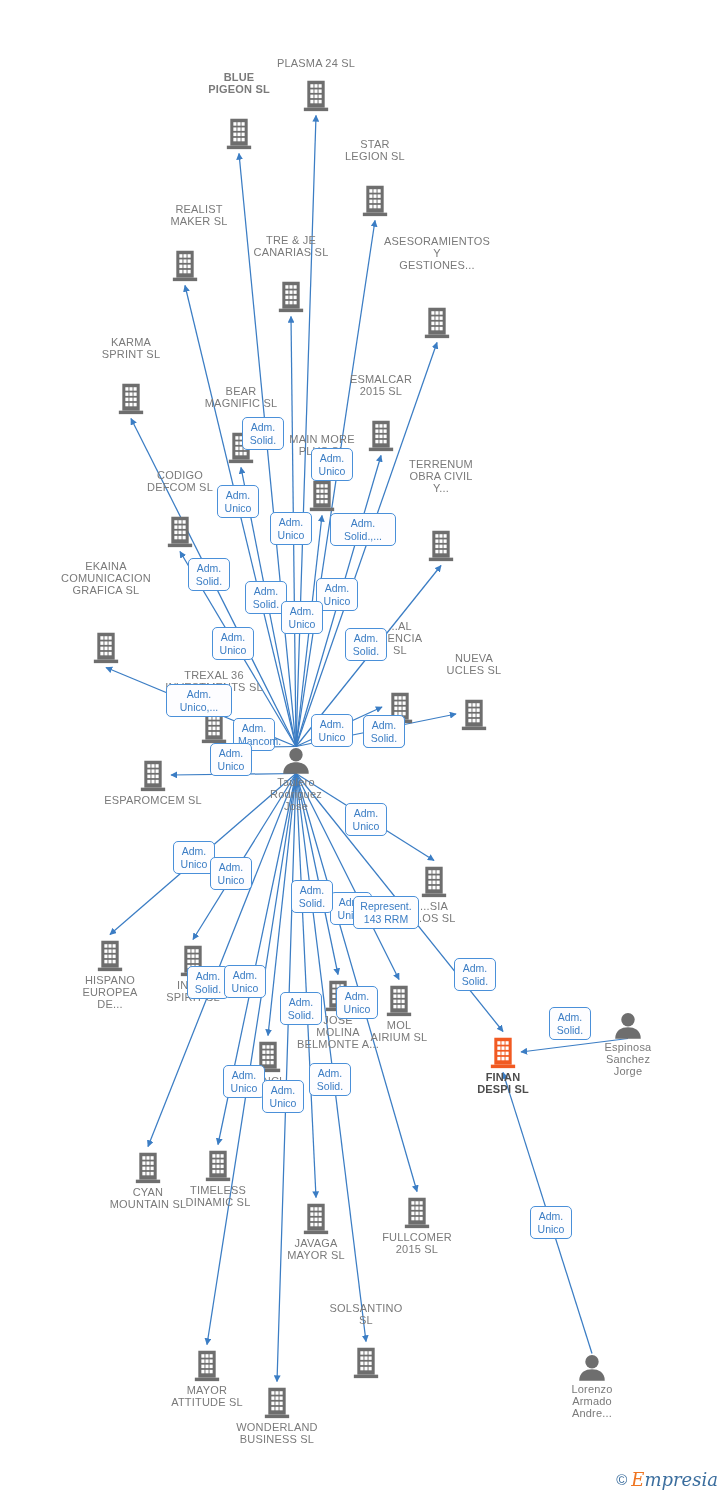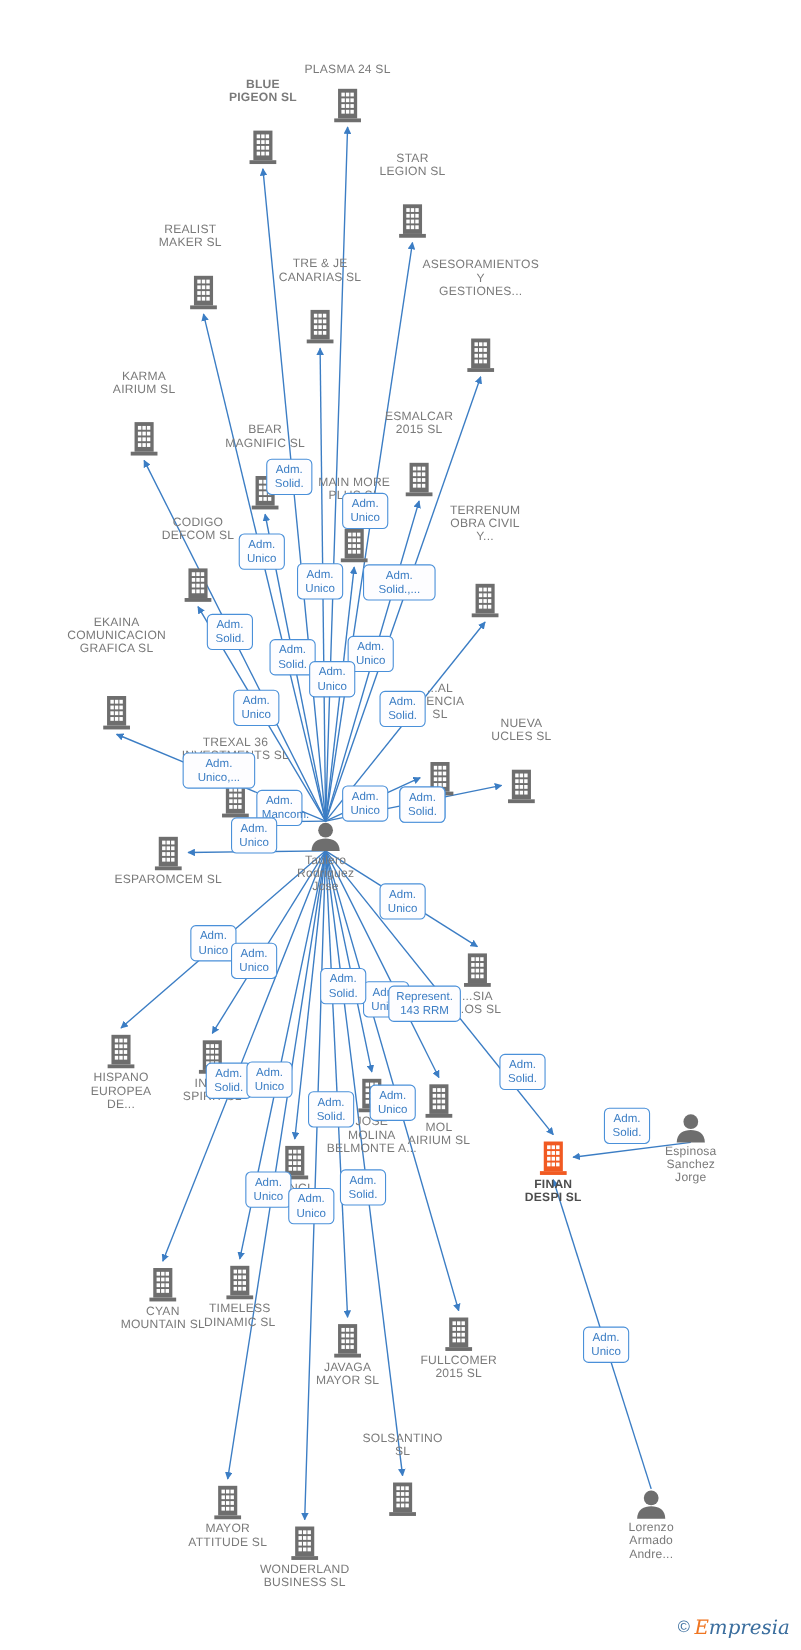--- a/index.html
+++ b/index.html
@@ -160,21 +160,21 @@
             <rect x="14.2" y="12" width="3.6" height="4" fill="#fff"></rect>
             <rect x="18.9" y="12" width="3.6" height="4" fill="#fff"></rect>
             <rect x="9.5" y="18" width="3.6" height="4" fill="#fff"></rect>
             <rect x="14.2" y="18" width="3.6" height="4" fill="#fff"></rect>
             <rect x="18.9" y="18" width="3.6" height="4" fill="#fff"></rect>
             <rect x="9.5" y="24" width="3.6" height="4" fill="#fff"></rect>
             <rect x="14.2" y="24" width="3.6" height="4" fill="#fff"></rect>
             <rect x="18.9" y="24" width="3.6" height="4" fill="#fff"></rect>
           </svg></span>
       </div>
-      <div class="node" style="left: 103px; width: 140px; top: 202px;">
+      <div class="node" style="left: 129px; width: 140px; top: 202px;">
         <span class="caption">REALIST
 MAKER  SL</span>
       </div>
       <div class="node" style="left: 231px; top: 279.5px; width: 120px;">
         <span class="glyph"><svg width="28" height="33" viewBox="0 0 32 38" xmlns="http://www.w3.org/2000/svg">
             <rect x="6" y="2" width="20" height="31" fill="#6e6e6e"></rect>
             <rect x="2" y="33" width="28" height="4" fill="#6e6e6e"></rect>
             <rect x="9.5" y="6" width="3.6" height="4" fill="#fff"></rect>
             <rect x="14.2" y="6" width="3.6" height="4" fill="#fff"></rect>
             <rect x="18.9" y="6" width="3.6" height="4" fill="#fff"></rect>
@@ -229,21 +229,21 @@
             <rect x="9.5" y="18" width="3.6" height="4" fill="#fff"></rect>
             <rect x="14.2" y="18" width="3.6" height="4" fill="#fff"></rect>
             <rect x="18.9" y="18" width="3.6" height="4" fill="#fff"></rect>
             <rect x="9.5" y="24" width="3.6" height="4" fill="#fff"></rect>
             <rect x="14.2" y="24" width="3.6" height="4" fill="#fff"></rect>
             <rect x="18.9" y="24" width="3.6" height="4" fill="#fff"></rect>
           </svg></span>
       </div>
       <div class="node" style="left: 61px; width: 140px; top: 335px;">
         <span class="caption">KARMA
-AIRIUM  SL</span>
+SPRINT  SL</span>
       </div>
       <div class="node" style="left: 181px; top: 430.5px; width: 120px;">
         <span class="glyph"><svg width="28" height="33" viewBox="0 0 32 38" xmlns="http://www.w3.org/2000/svg">
             <rect x="6" y="2" width="20" height="31" fill="#6e6e6e"></rect>
             <rect x="2" y="33" width="28" height="4" fill="#6e6e6e"></rect>
             <rect x="9.5" y="6" width="3.6" height="4" fill="#fff"></rect>
             <rect x="14.2" y="6" width="3.6" height="4" fill="#fff"></rect>
             <rect x="18.9" y="6" width="3.6" height="4" fill="#fff"></rect>
             <rect x="9.5" y="12" width="3.6" height="4" fill="#fff"></rect>
             <rect x="14.2" y="12" width="3.6" height="4" fill="#fff"></rect>

